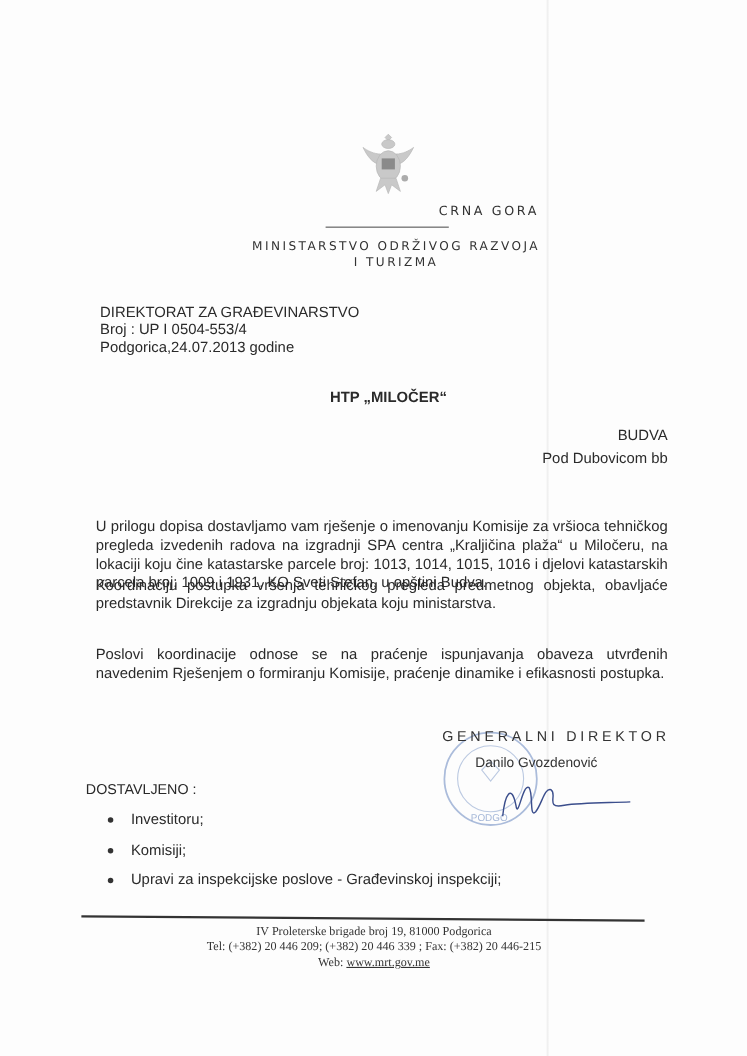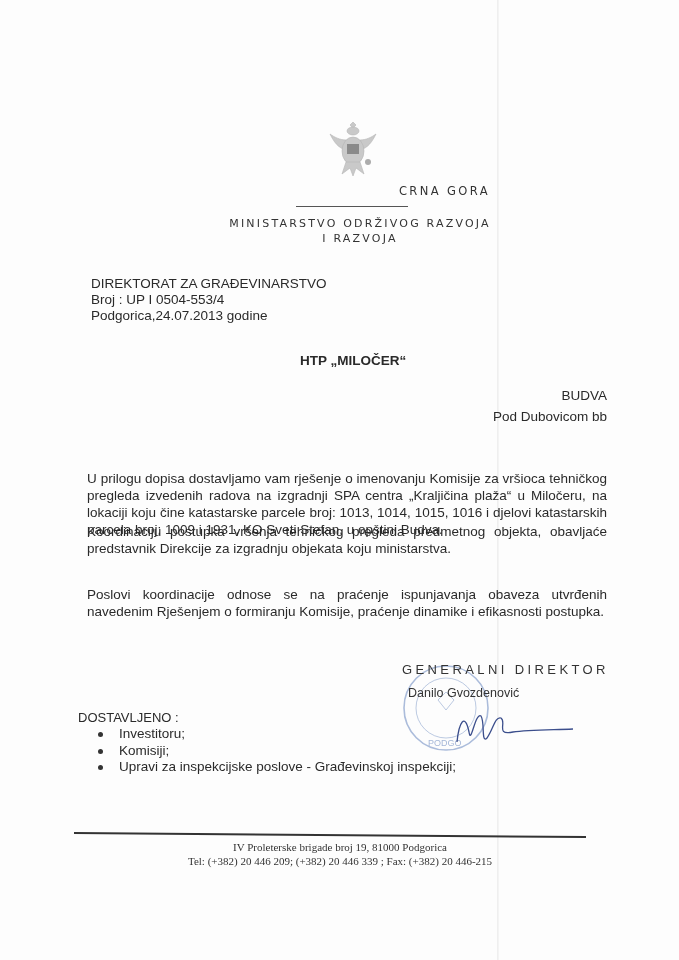--- a/index.html
+++ b/index.html
@@ -38,36 +38,36 @@
     position: absolute; left: 87px; width: 520px; font-size: 13.5px; line-height: 17px;
     text-align: justify; color: #2a2a2a;
   }
   .p1 { top: 434px; margin-top: 36px; }
   .p2 { top: 523px; }
   .p3 { top: 566px; margin-top: 20px; }
   .sig-title {
     position: absolute; left: 402px; top: 662px; font-size: 13px; letter-spacing: 3.4px; color: #333;
   }
   .sig-name {
-    position: absolute; left: 408px; top: 686px; font-size: 12.5px; color: #333;
+    position: absolute; left: 432px; top: 686px; font-size: 12.5px; color: #333;
   }
   .stamp {
     position: absolute; left: 398px; top: 660px; width: 100px; height: 98px;
   }
   .signature {
     position: absolute; left: 455px; top: 702px; width: 120px; height: 50px;
   }
   .dist-title {
     position: absolute; left: 78px; top: 710px; font-size: 13px;
   }
   .dist-list {
     position: absolute; left: 95px; top: 726px; margin: 0; padding: 0; list-style: none;
     font-size: 13.5px; line-height: 16.5px;
   }
-  .dist-list li { position: relative; padding-left: 24px; }
+  .dist-list li { position: relative; padding-left: 24px; margin-top: 11px; }
   .dist-list li::before {
     content: ""; position: absolute; left: 3px; top: 6px; width: 5px; height: 5px;
     border-radius: 50%; background: #333;
   }
   .foot-rule {
     position: absolute; left: 74px; top: 832px; width: 512px; height: 2px; background: #333;
     transform: rotate(0.45deg); transform-origin: left center;
   }
   .footer {
     position: absolute; left: 150px; top: 840px; width: 380px; text-align: center;
@@ -90,21 +90,21 @@
     <path d="M24 44 L20 56 L28 50 L31 58 L34 50 L42 56 L38 44z"></path>
   </g>
   <rect x="25" y="26" width="12" height="10" fill="#555" opacity="0.55"></rect>
   <circle cx="46" cy="44" r="3" fill="#777" opacity="0.6"></circle>
 </svg>
 
 <div class="hdr-country">CRNA GORA</div>
 <div class="hdr-rule"></div>
 <div class="hdr-ministry">
   <div>MINISTARSTVO ODRŽIVOG RAZVOJA</div>
-  <div>I RAZVOJA</div>
+  <div>I TURIZMA</div>
 </div>
 
 <div class="meta">
   <div>DIREKTORAT ZA GRAĐEVINARSTVO</div>
   <div>Broj : UP I 0504-553/4</div>
   <div>Podgorica,24.07.2013 godine</div>
 </div>
 
 <div class="recipient">HTP „MILOČER“</div>
 <div class="addr">
@@ -134,13 +134,16 @@
 <ul class="dist-list">
   <li>Investitoru;</li>
   <li>Komisiji;</li>
   <li>Upravi za inspekcijske poslove - Građevinskoj inspekciji;</li>
 </ul>
 
 <div class="foot-rule"></div>
 <div class="footer">
   <div>IV Proleterske brigade broj 19, 81000 Podgorica</div>
   <div>Tel:  (+382) 20 446 209; (+382) 20 446 339 ; Fax:  (+382) 20 446-215</div>
+  <div>
+    <span>Web: </span><a>www.mrt.gov.me</a>
+  </div>
 </div>
 
 </body></html>

